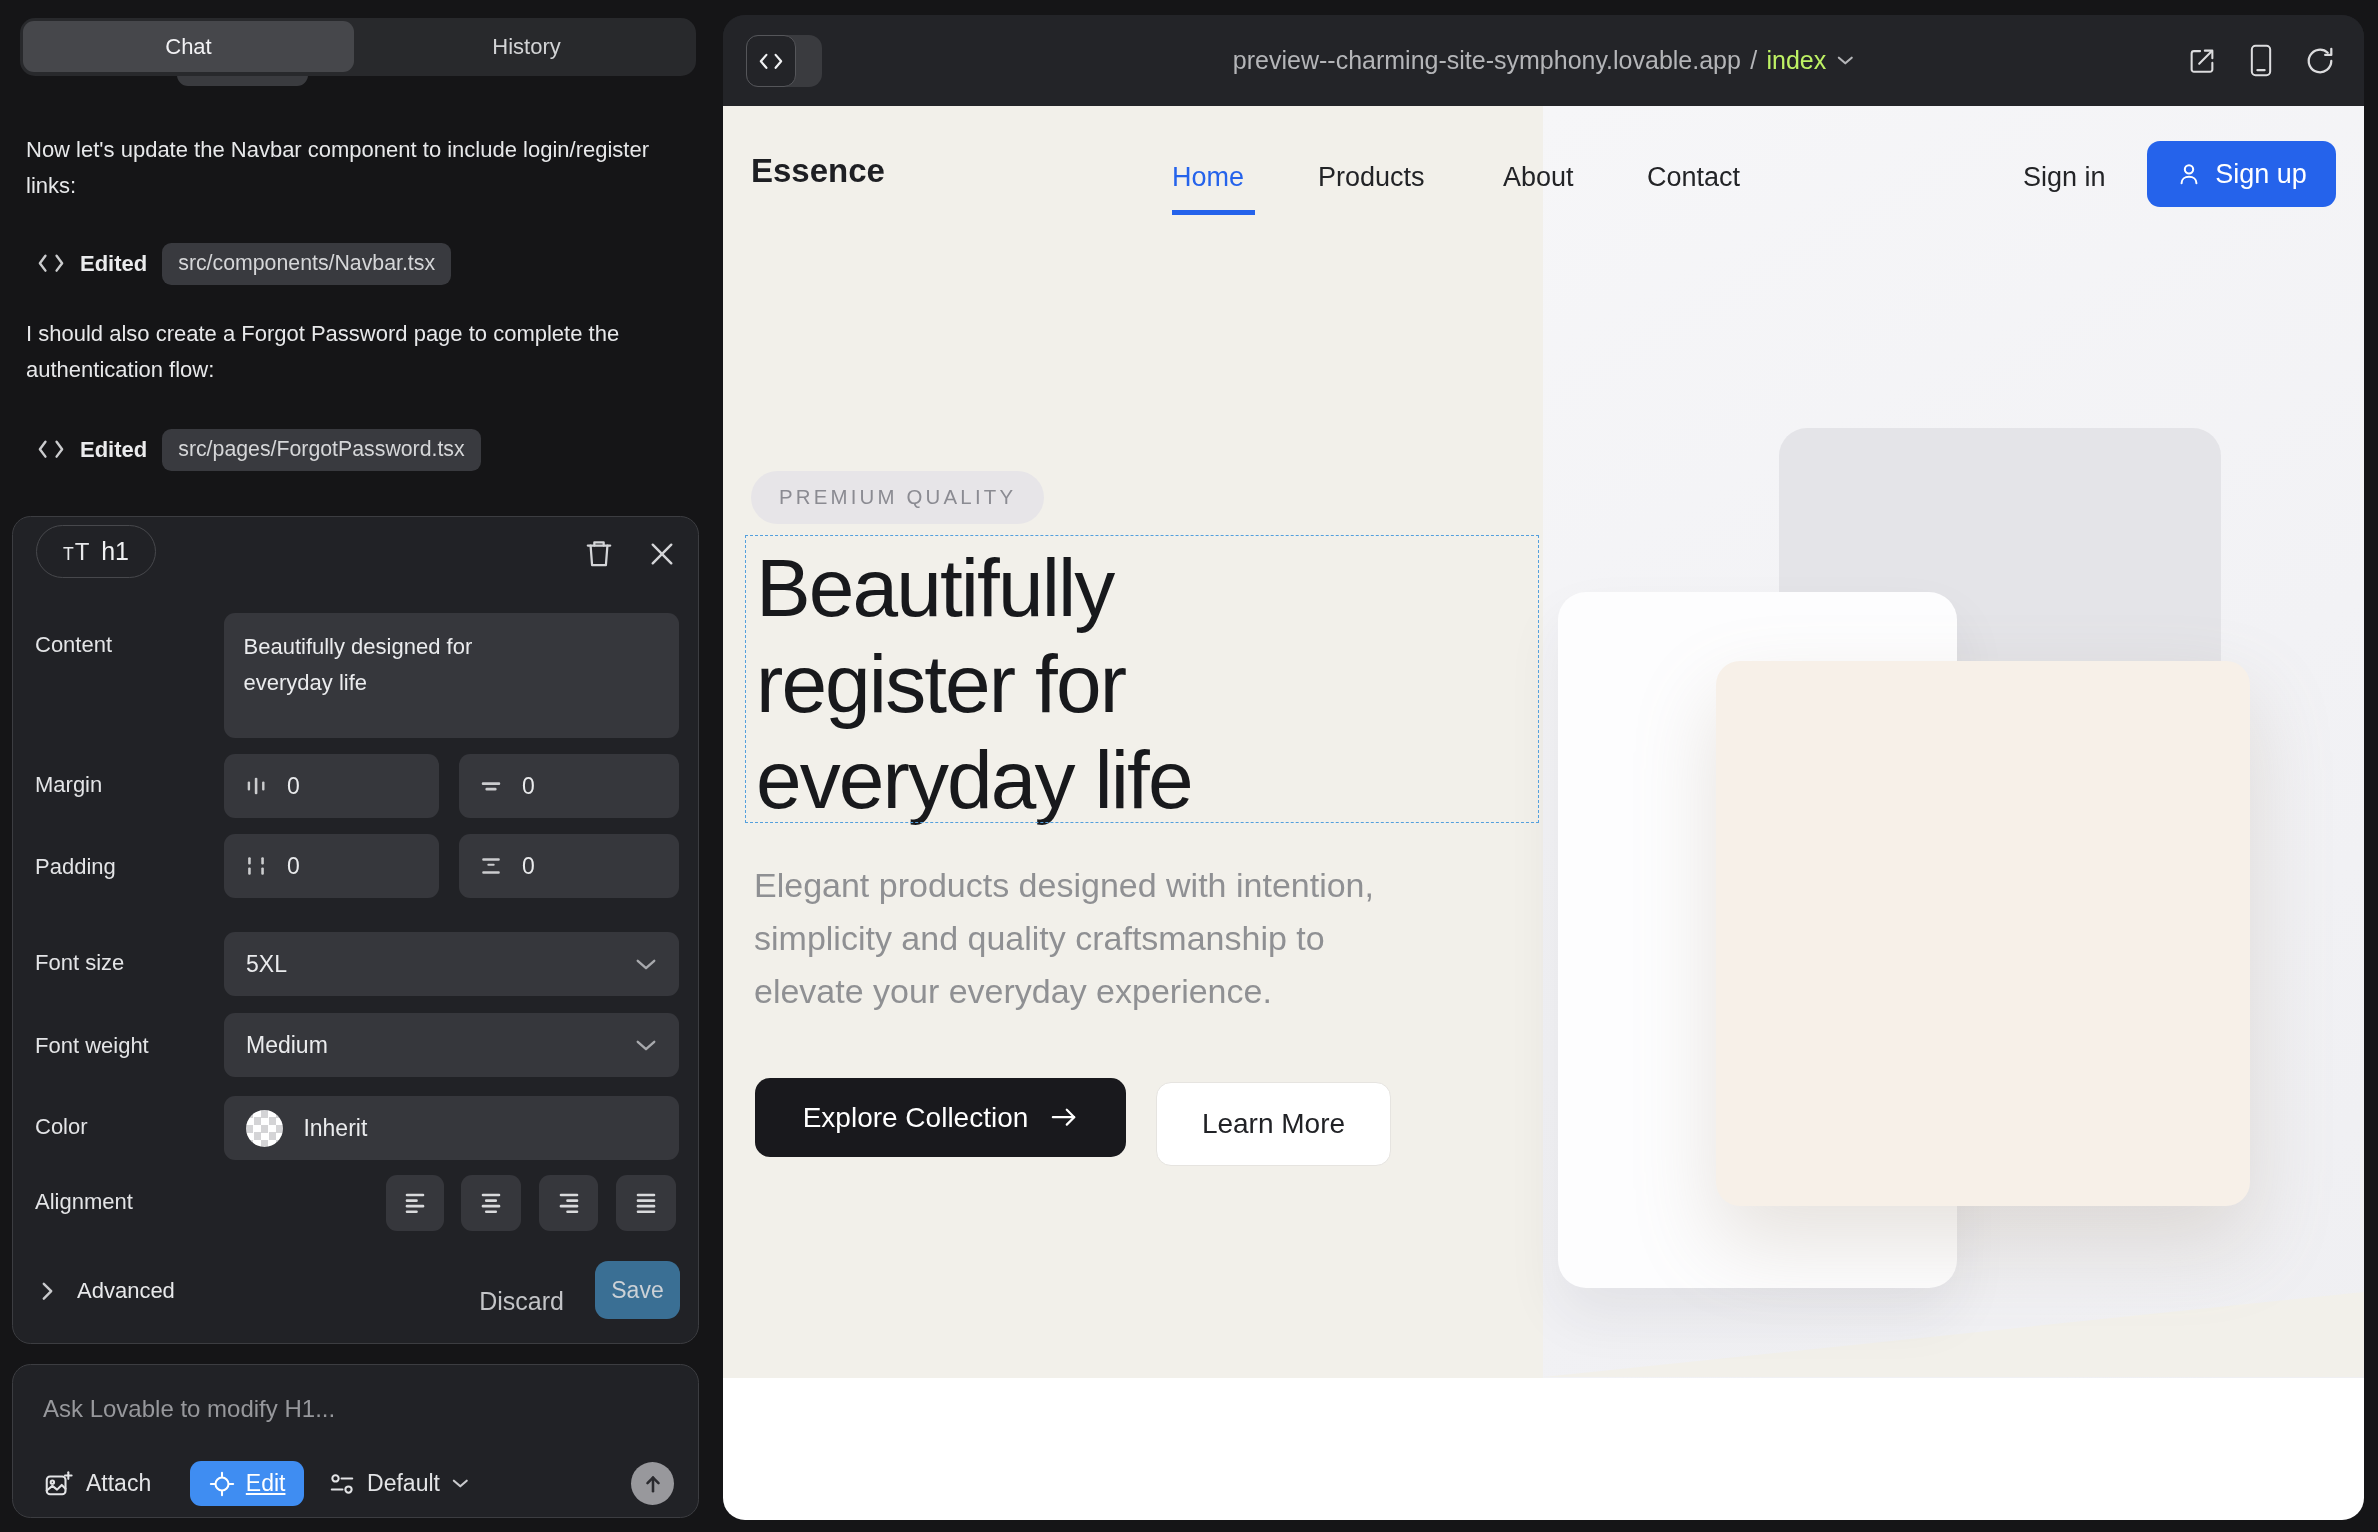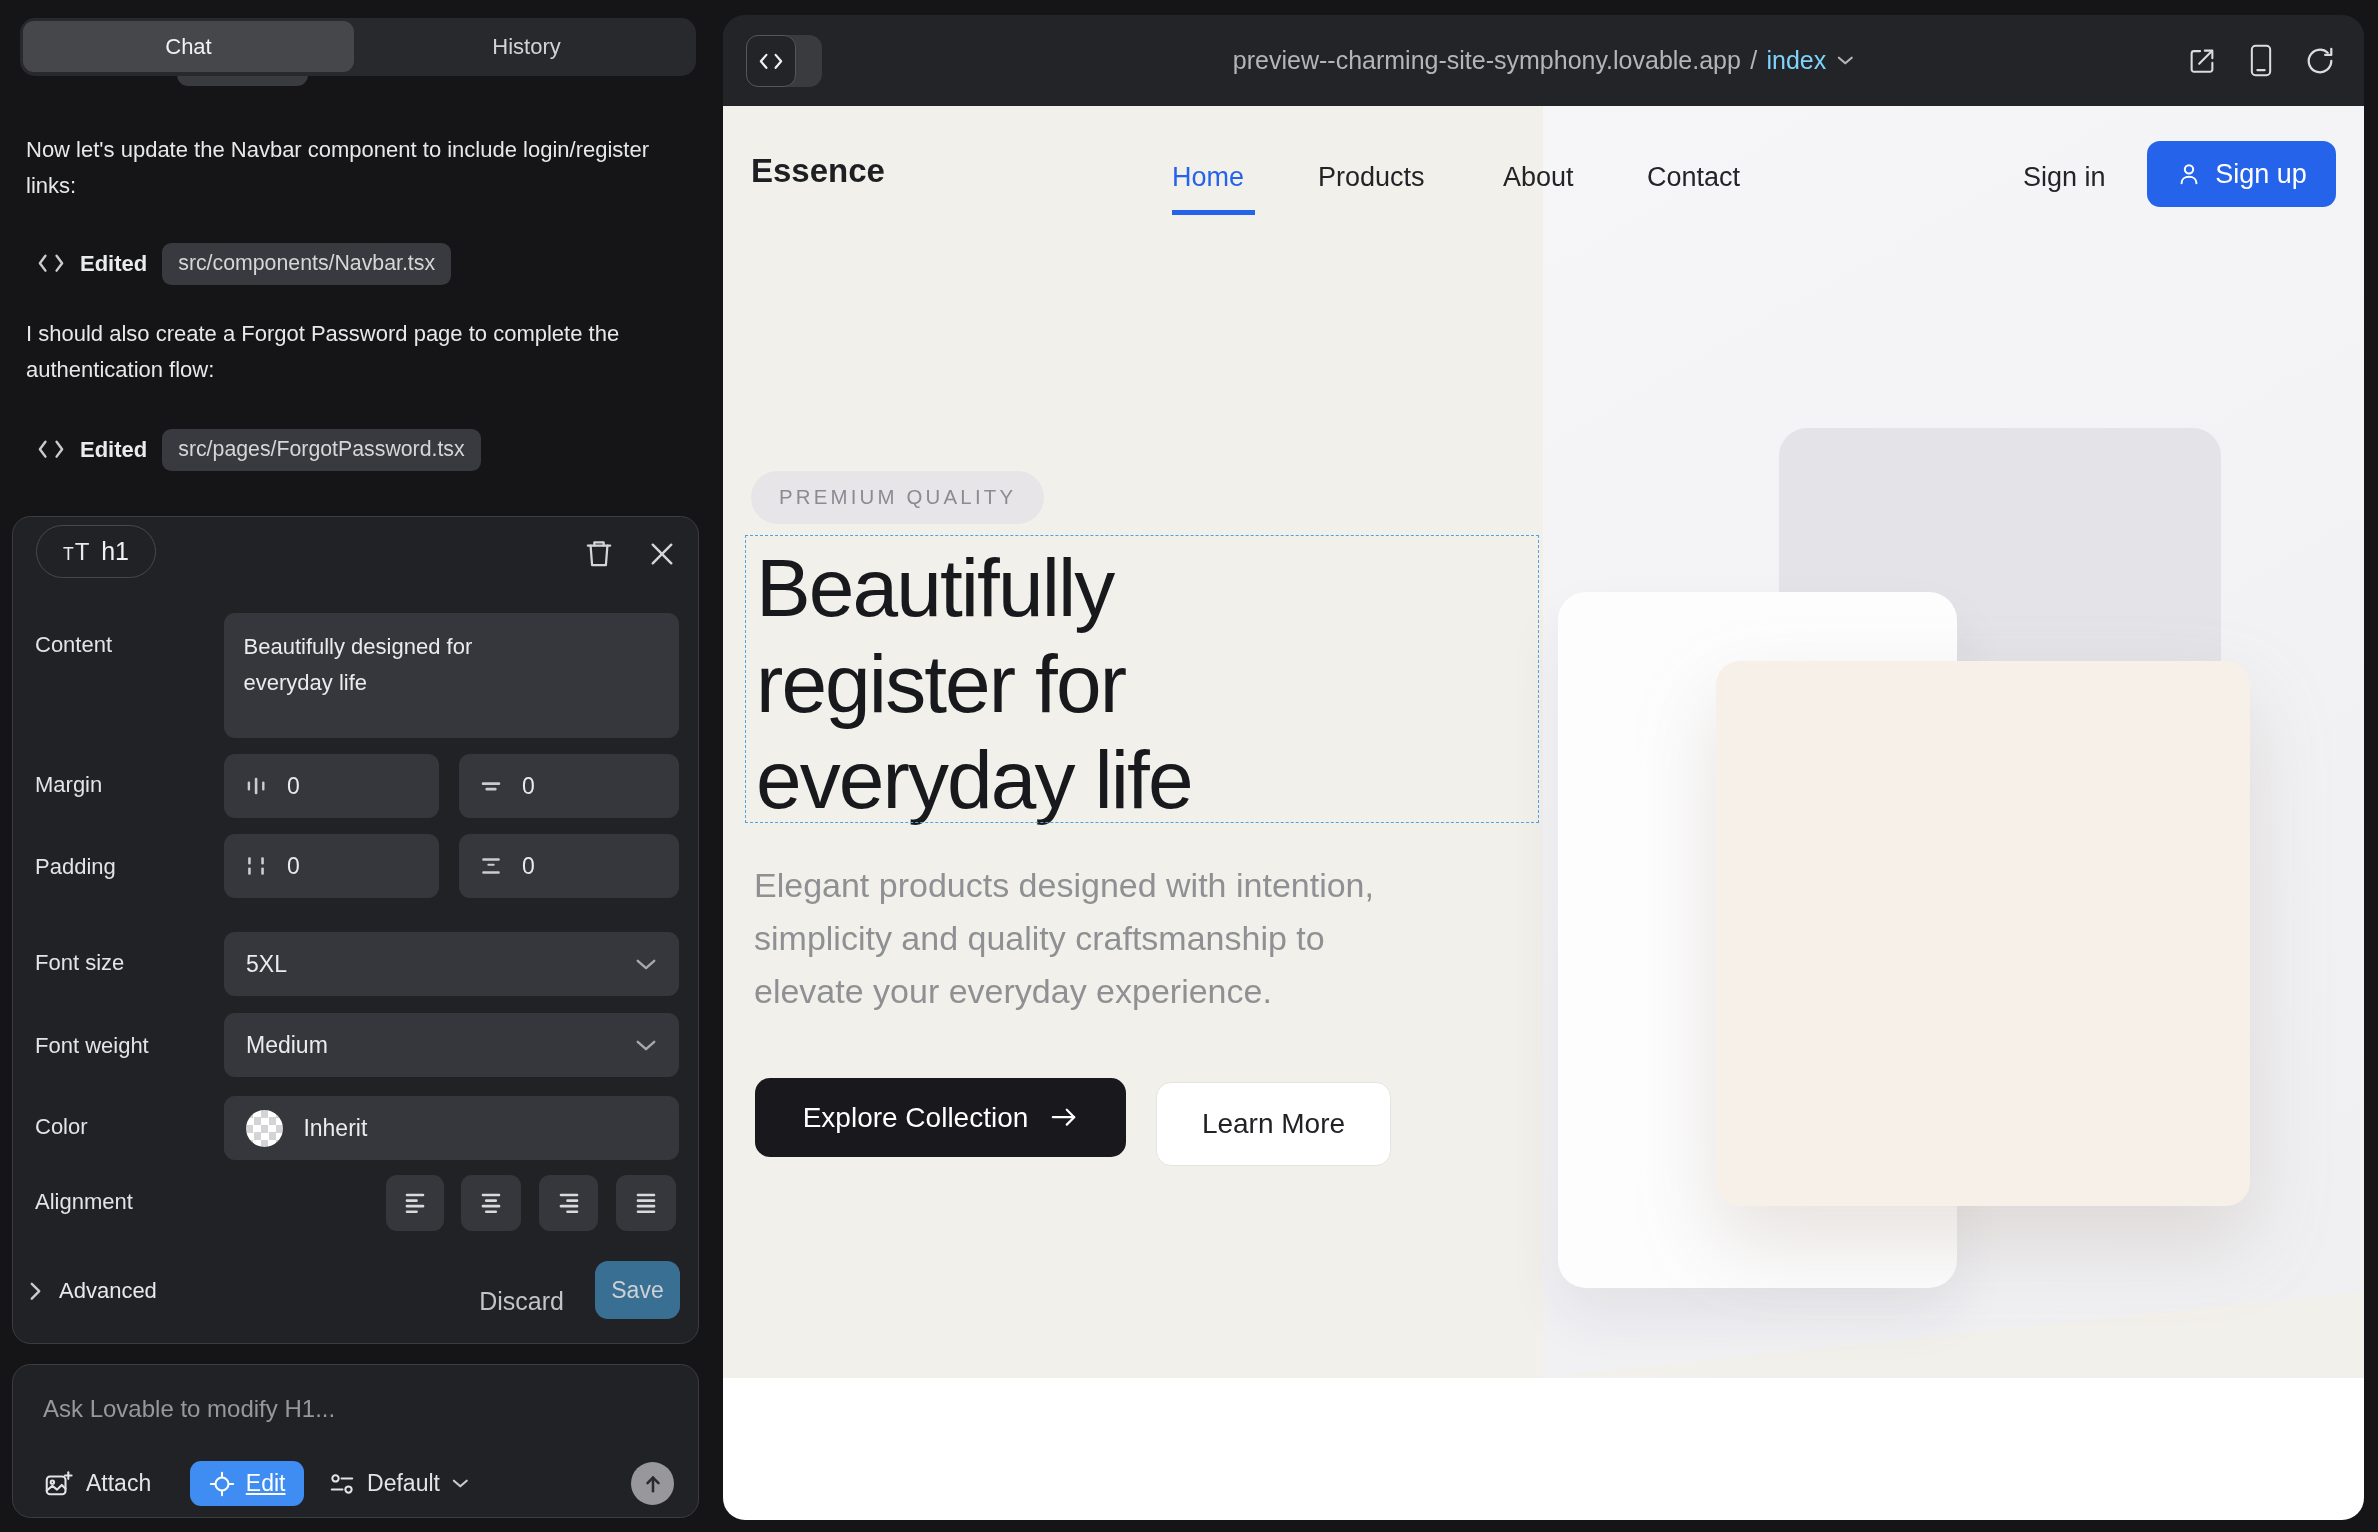--- a/index.html
+++ b/index.html
@@ -39,41 +39,41 @@
 
   .field-label { position:absolute; left:22px; font-size:22px; color:#e3e4e6; }
   .textarea { position:absolute; left:211px; top:96px; width:455px; height:125px; background:#36373c; border-radius:11px; padding:16px 19.5px; font-size:22px; line-height:36px; color:#eaebed; }
   .num-input { position:absolute; height:64px; background:#36373c; border-radius:11px; display:flex; align-items:center; gap:18.6px; padding-left:20.4px; color:#eaebed; font-size:23px; }
   .select { position:absolute; left:211px; width:455px; height:64px; background:#36373c; border-radius:11px; display:flex; align-items:center; padding:0 22px; font-size:23px; color:#eaebed; }
   .select .chev { margin-left:auto; }
   .swatch { width:37px; height:37px; border-radius:50%; background:repeating-conic-gradient(#ffffff 0% 25%, #d4d4d6 0% 50%); background-size:15px 15px; margin-right:20.4px; }
 
   .align-btn { position:absolute; top:658px; height:56px; background:#36373c; border-radius:11px; display:flex; align-items:center; justify-content:center; cursor:pointer; }
 
-  .advanced { position:absolute; left:16px; top:761px; display:flex; align-items:center; gap:17px; font-size:22px; color:#e8e9eb; cursor:pointer; }
+  .advanced { position:absolute; left:28px; top:761px; display:flex; align-items:center; gap:23px; font-size:22px; color:#e8e9eb; cursor:pointer; }
   .discard { position:absolute; left:464px; top:770px; width:89px; text-align:center; font-size:25px; color:#c3c4c7; cursor:pointer; }
   .save { position:absolute; left:582px; top:744px; width:85px; height:58px; border-radius:13px; background:#3a6f94; color:#ccd1d6; font-size:23px; display:flex; align-items:center; justify-content:center; cursor:pointer; }
 
   
   .composer { position:absolute; left:12px; top:1364px; width:687px; height:154px; background:#212226; border:1.4px solid #3c3d41; border-radius:18.6px; z-index:3; }
   .placeholder { position:absolute; left:30px; top:30px; font-size:24px; color:#97989c; }
   .composer-row { position:absolute; left:30px; right:24px; top:96px; height:45px; display:flex; align-items:center; }
   .attach { display:flex; align-items:center; gap:13px; font-size:23px; color:#e3e4e6; cursor:pointer; }
   .edit-pill { margin-left:39px; height:45px; padding:0 18.6px; border-radius:11px; background:#3f8df2; color:#ffffff; font-size:23px; display:flex; align-items:center; gap:11px; cursor:pointer;text-decoration:underline; }
   .mode { margin-left:24px; display:flex; align-items:center; gap:11px; font-size:23px; color:#e3e4e6; cursor:pointer; }
   .send { margin-left:auto; width:43px; height:43px; border-radius:50%; background:#98989c; display:flex; align-items:center; justify-content:center; cursor:pointer; }
 
   
   .browser { position:absolute; left:723px; top:15px; width:1641px; height:1505px; border-radius:22px; overflow:hidden; background:#232428; }
   .browser-header { position:relative; height:91px; background:#232428; }
   .code-toggle { position:absolute; left:23px; top:20.4px; width:76px; height:52px; background:#3a3b3f; border-radius:13px; cursor:pointer; }
   .code-toggle-seg { position:absolute; left:0; top:0; width:50px; height:52px; background:#232428; border:1.4px solid #55565a; border-radius:12px; display:flex; align-items:center; justify-content:center; }
   .url-bar { position:absolute; left:0; right:0; top:0; height:91px; display:flex; align-items:center; justify-content:center; gap:9.3px; font-size:25px; }
   .url-host { color:#b4b5b8; }
-  .url-page { color:#7dd3fc; }
+  .url-page { color:#bef264; }
   .header-icons { position:absolute; right:26px; top:0; height:91px; display:flex; align-items:center; gap:22px; }
   .hicon { width:37px; height:37px; display:flex; align-items:center; justify-content:center; cursor:pointer; }
 
   
   .site { position:relative; width:1641px; height:1414px; background:#ffffff; overflow:hidden; }
   .bg-cream { position:absolute; left:0; top:0; width:820px; height:1272px; background:#f2f0ea; }
   .bg-gray { position:absolute; left:820px; top:0; width:821px; height:1272px; background:linear-gradient(150deg,#f6f6f8 0%,#f2f2f5 55%,#efeff2 100%); }
   .bg-wedge { position:absolute; left:820px; top:1186px; width:821px; height:85px; background:#f2f0ea; clip-path:polygon(0 100%, 100% 0, 100% 100%); }
 
   .card { position:absolute; }

